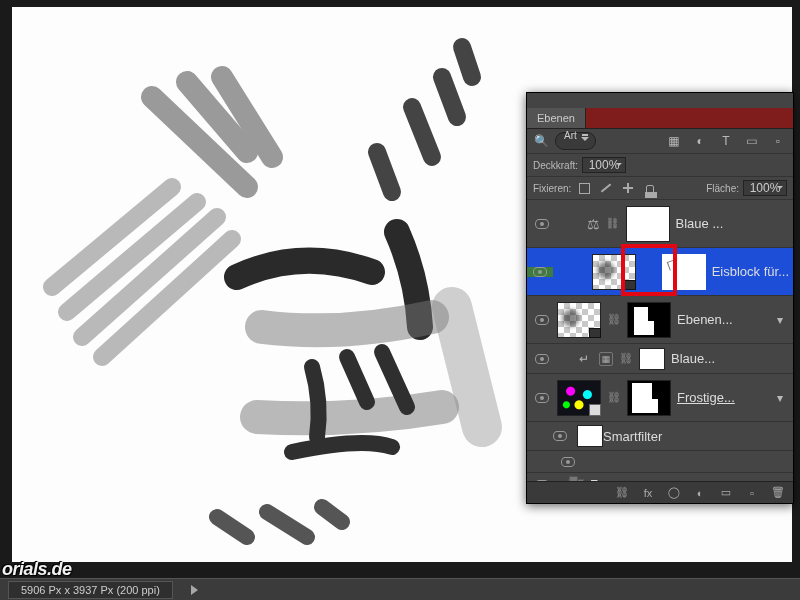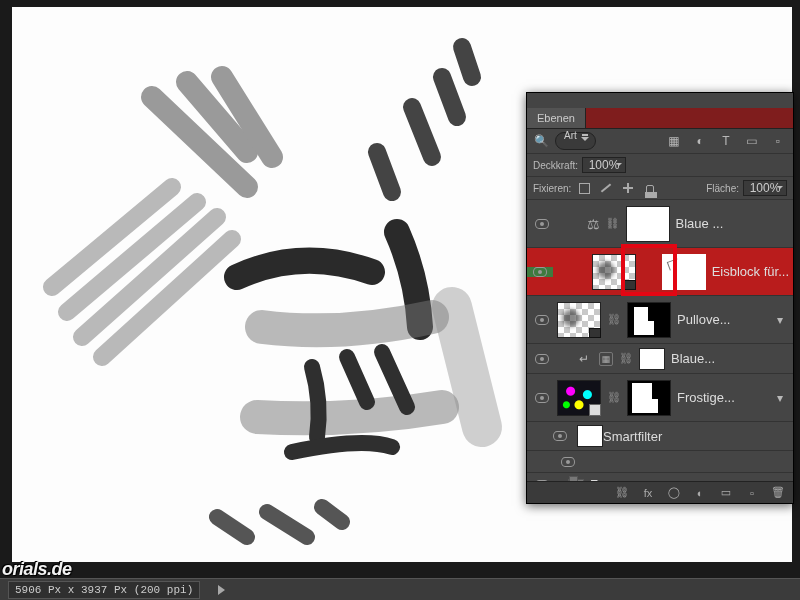--- a/index.html
+++ b/index.html
@@ -13,21 +13,21 @@
     position: absolute; left: 12px; top: 7px; width: 780px; height: 555px;
     background: #fdfdfd;
   }
   .canvas-area svg { width: 100%; height: 100%; display: block; }
   .statusbar {
     position: absolute; left: 0; bottom: 0; width: 100%; height: 22px;
     background: #3b3b3b; border-top: 1px solid #555;
     display: flex; align-items: center; padding: 0 8px; color: #ccc;
   }
   .status-field {
-    background: #2f2f2f; border: 1px solid #555; padding: 2px 6px; margin-right: 18px; font-family: Liberation Mono, monospace;
+    background: #2f2f2f; border: 1px solid #555; padding: 2px 12px; margin-right: 18px;
   }
   .play-icon { width:0;height:0;border-left:7px solid #a8a8a8;border-top:5px solid transparent;border-bottom:5px solid transparent;margin-right:4px;}
   .watermark {
     position: absolute; left: 2px; bottom: 20px;
     font-weight: 900; font-style: italic; font-size: 18px; color: #f2f2f2;
     text-shadow: 0 0 2px #000, 1px 1px 0 #000, -1px -1px 0 #000;
     letter-spacing: -0.5px;
   }
 
   
@@ -67,36 +67,36 @@
   .lockglyph::after{content:"";position:absolute;left:-2px;top:6px;width:12px;height:6px;background:#aaa;}
   .brushglyph{width:12px;height:2px;background:#aaa;transform:rotate(-40deg);}
   .moveglyph{position:relative;width:10px;height:10px;}
   .moveglyph::before,.moveglyph::after{content:"";position:absolute;background:#aaa;}
   .moveglyph::before{left:4px;top:0;width:2px;height:10px;}
   .moveglyph::after{left:0;top:4px;width:10px;height:2px;}
 
   
   .layers-scroll{ flex:1; overflow:hidden; background:#454545;}
   .layer-row{ display:flex; align-items:center; height:48px; border-bottom:1px solid #333; position:relative;}
-  .layer-row.selected{ background:#b91c1c;gap:39px; }
+  .layer-row.selected{ background:#1d4ed8;gap:39px; }
   .eye-col{ width:30px; display:flex; align-items:center; justify-content:center; }
   .eye{ width:14px;height:10px;border:1px solid #999;border-radius:60%/100%;position:relative;}
   .eye::after{content:"";position:absolute;left:4px;top:2px;width:4px;height:4px;border-radius:50%;background:#999;}
   .layer-content{ flex:1; display:flex; align-items:center; gap:6px; padding-right:4px;}
   .thumb{ width:44px; height:36px; border:1px solid #222; background:#fff; position:relative; }
   .thumb.mask{ background:#fff; }
   .thumb.blackmask{ background:#000;}
   .thumb.checker{ background:
      repeating-conic-gradient(#c8c8c8 0 25%, #fff 0 50%) 0 0/12px 12px; }
   .thumb .badge{position:absolute;right:-1px;bottom:-1px;width:12px;height:10px;background:#333;border:1px solid #111;}
   .thumb .pagebadge{position:absolute;right:-1px;bottom:-1px;width:12px;height:12px;background:#ddd;border:1px solid #666;}
   .mini{ width:26px; height:22px; border:1px solid #222; background:#fff;}
   .link-col{ width:14px;display:flex;justify-content:center;color:#999;font-size:11px;}
   .layer-name{ flex:1; color:#ddd; font-size:13px; white-space:nowrap; overflow:hidden; text-overflow:ellipsis;}
-  .layer-name.linked{ }
+  .layer-name.linked{ text-decoration: underline; }
   .smart-item,.filter-item{ display:flex; align-items:center; padding:3px 6px 3px 36px; border-bottom:1px solid #333;}
   .smart-item .mini{width:26px;height:22px;}
   .filter-item{ padding-left:56px; height:22px;}
   .folder-row{display:flex;align-items:center;height:24px;border-bottom:1px solid #333;}
   .tri{width:0;height:0;border-left:5px solid #bbb;border-top:4px solid transparent;border-bottom:4px solid transparent;margin:0 4px 0 2px; transform:rotate(90deg);}
   .foldericon{width:16px;height:12px;background:#777;border:1px solid #555;position:relative;}
   .foldericon::before{content:"";position:absolute;left:0;top:-4px;width:7px;height:4px;background:#777;border:1px solid #555;border-bottom:none;}
   .balance{color:#aaa;font-size:14px;}
   .smallicon{width:14px;height:14px;display:flex;align-items:center;justify-content:center;color:#aaa;border:1px solid #777;border-radius:2px;font-size:9px;}
 
@@ -256,21 +256,21 @@
           <div class="eye"></div>
         </div>
       <div class="layer-content">
         <div class="thumb checker">
             <div class="badge"></div>
           </div>
         <span class="link-col">⛓</span>
         <div class="thumb blackmask">
             <div class="maskshape"></div>
           </div>
-        <span class="layer-name">Pullove...</span>
+        <span class="layer-name">Ebenen...</span>
         <span class="picon">▾</span>
       </div>
     </div>
 
     <div class="layer-row seg">
       <div class="eye-col">
           <div class="eye"></div>
         </div>
       <div class="layer-content" style="padding-left:18px">
         <span class="picon">↵</span>

